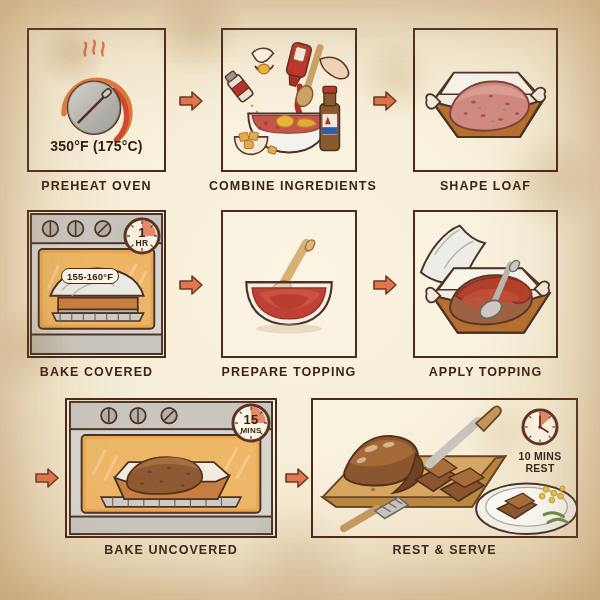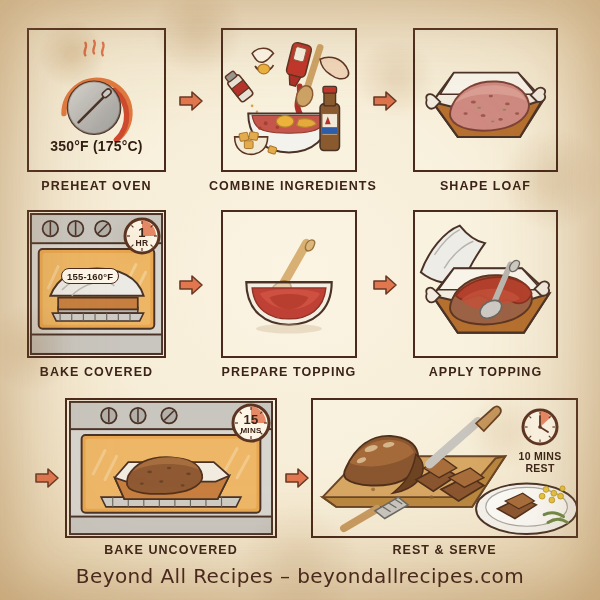--- a/index.html
+++ b/index.html
@@ -471,14 +471,13 @@
       </svg>
     </div>
     <div class="badge-txt" style="left:192px;top:50px;width:70px;font-size:10.5px;line-height:12px;">10 MINS</div>
     <div class="badge-txt" style="left:192px;top:62px;width:70px;font-size:10.5px;line-height:12px;">REST</div>
   </div>
   <div class="cap" style="left:311px;top:543px;width:267px;">REST &amp; SERVE</div>
 
   <div id="grain"></div>
   <div id="vign"></div>
 
-  <div id="footer">Beyond All Recipes – beyondallrecipes.com</div>
 </div>
 
 </body></html>

